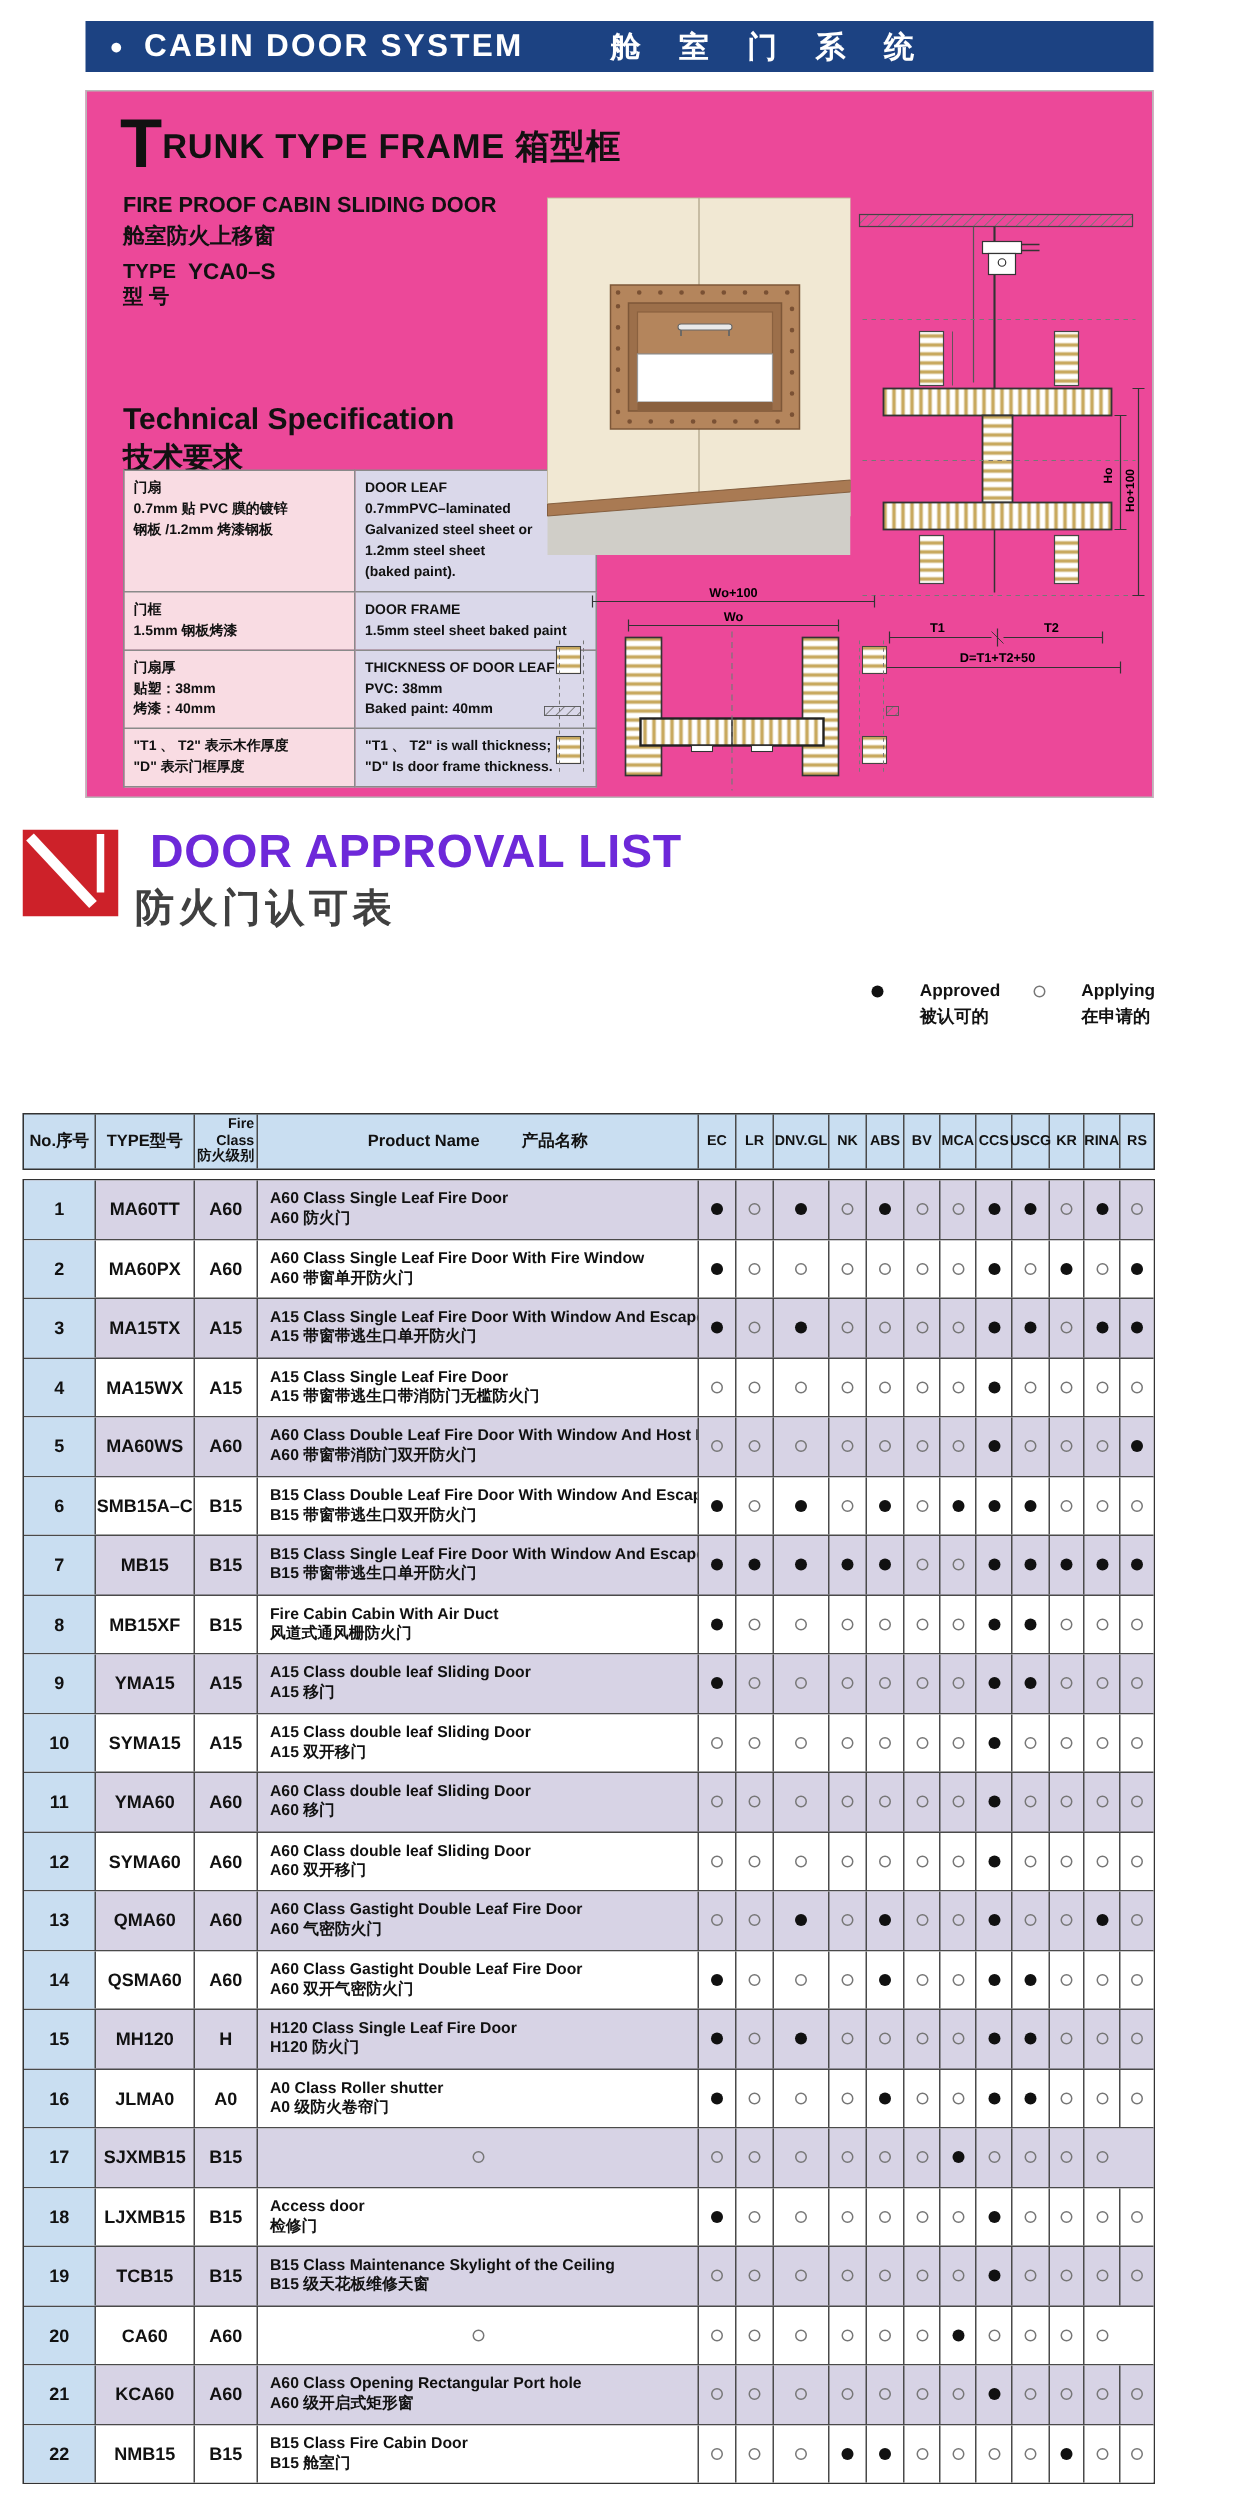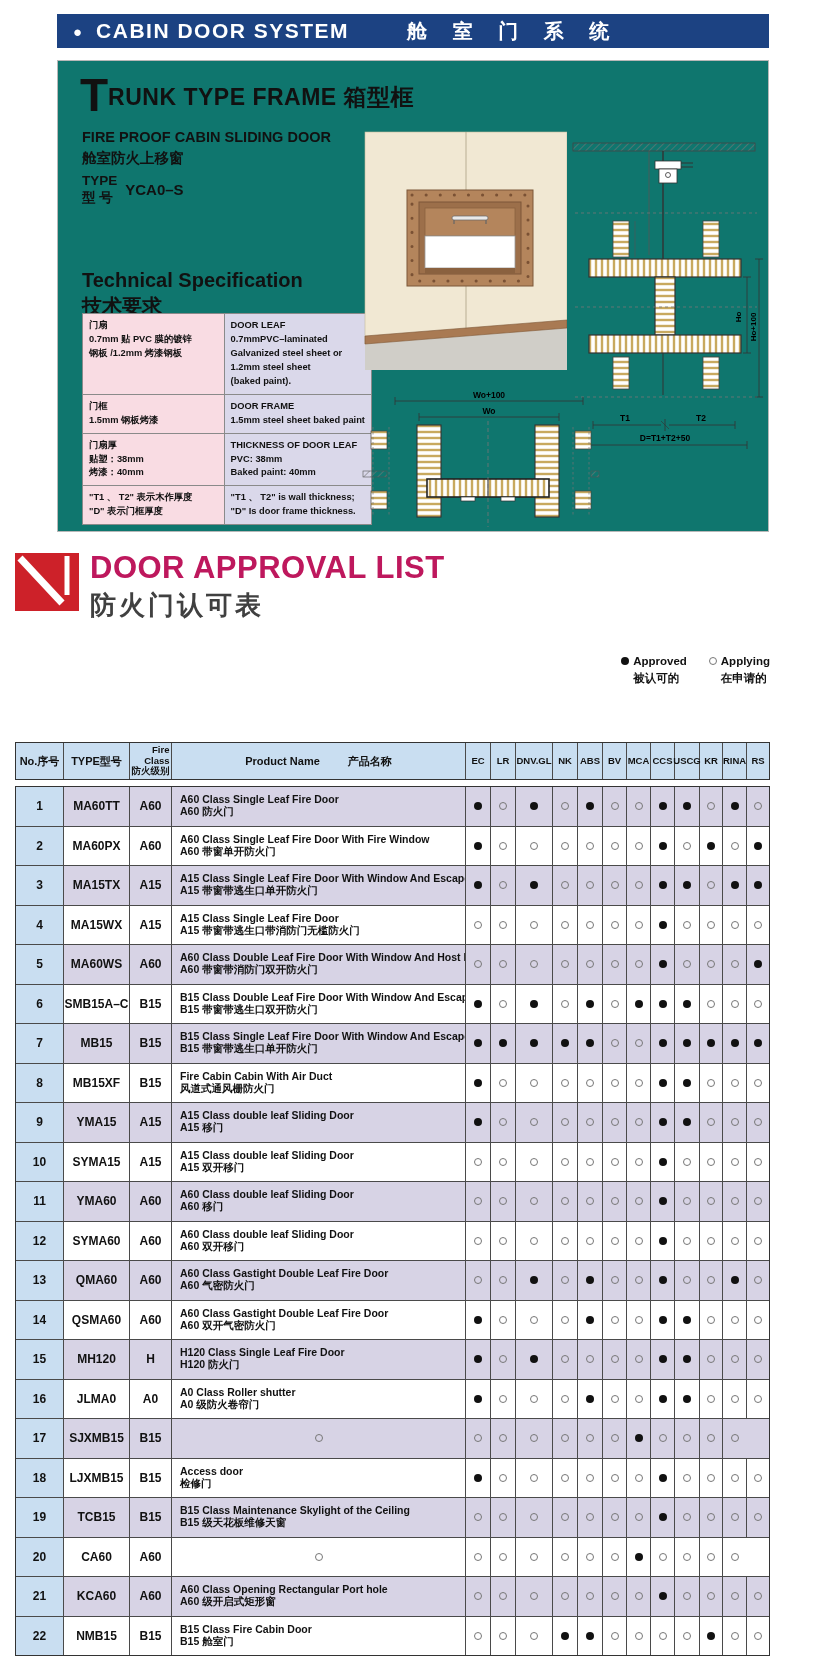--- a/index.html
+++ b/index.html
@@ -8,47 +8,47 @@
 
   
   .banner { position:absolute; left:57px; top:14px; width:712px; height:34px;
     background:#1c4282; color:#fff; display:flex; align-items:center; padding-left:16px; }
   .banner .bullet { font-size:15px; margin-right:14px; }
   .banner .t-en { font-size:21px; font-weight:bold; letter-spacing:1.5px; }
   .banner .t-zh { font-size:20px; font-weight:bold; letter-spacing:10px; margin-left:58px; }
 
   
   .content-box { position:absolute; left:57px; top:60px; width:712px; height:472px;
-    border:1px solid #b8b8b8; background:#0f766e; }
+    border:1px solid #b8b8b8; background:#ec4899; }
   .trunk-title { position:absolute; left:22px; top:14px; }
   .trunk-title .big-t { font-size:46px; font-weight:bold; line-height:0.9; vertical-align:-6px; }
   .trunk-title .rest { font-size:23px; font-weight:bold; letter-spacing:0.5px; }
   .trunk-sub { position:absolute; left:24px; top:66px; font-size:14.5px; font-weight:bold; line-height:1.45; }
-  .type-block { position:absolute; left:24px; top:112px; display:flex; align-items:center; }
+  .type-block { position:absolute; left:24px; top:112px; display:flex; align-items:flex-start; }
   .type-block .lbls { font-size:13.5px; font-weight:bold; line-height:1.25; }
   .type-block .val { font-size:15px; font-weight:bold; margin-left:8px; }
   .spec-title { position:absolute; left:24px; top:206px; font-size:20px; font-weight:bold; line-height:1.3; }
-  .spec-table { position:absolute; left:24px; top:252px; width:290px; border-collapse:collapse; }
+  .spec-table { position:absolute; left:24px; top:252px; width:316px; border-collapse:collapse; }
   .spec-table td { border:1px solid #8a8a8a; font-size:9.3px; line-height:1.5;
     padding:5px 6px; vertical-align:top; white-space:pre-line; font-weight:bold; }
   .spec-table td.zh { background:#f9dce3; width:49%; }
   .spec-table td.en { background:#dad8ea; width:51%;margin-top:20px; }
 
   .illu-wrap  { position:absolute; left:299px; top:70px;  width:210px; height:240px; }
   .vsec-wrap  { position:absolute; left:505px; top:34px;  width:208px; height:372px; }
   .plan-wrap  { position:absolute; left:303px; top:326px; width:240px; height:144px; }
   svg text { font-family:"Liberation Sans","DejaVu Sans",sans-serif; }
 
   
   .appr-logo { position:absolute; left:15px; top:553px; width:64px; height:58px; }
-  .appr-title-en { position:absolute; left:90px; top:550px; font-size:31px; font-weight:bold; color:#be185d; letter-spacing:0.5px; }
+  .appr-title-en { position:absolute; left:100px; top:550px; font-size:31px; font-weight:bold; color:#6d28d9; letter-spacing:0.5px; }
   .appr-title-zh { position:absolute; left:90px; top:588px; font-size:26px; font-weight:bold; color:#404040; letter-spacing:3px; }
 
   .legend { position:absolute; right:60px; top:653px; display:flex; gap:22px; }
-  .legend .item { display:flex; gap:4px; font-size:11.5px; font-weight:bold; line-height:1.5; }
+  .legend .item { display:flex; gap:24px; font-size:11.5px; font-weight:bold; line-height:1.5; }
   .legend .dot { margin-top:4px; }
 
   
   .appr-table { position:absolute; left:15px; top:742px; width:755px;
     --cols: 48px 66px 42px 294px 25px 25px 37px 25px 25px 24px 24px 24px 25px 23px 24px 22px; }
   .thead { display:grid; grid-template-columns:var(--cols); height:38px;
     border:1px solid #333; background:#c9def1; }
   .thead .c { display:flex; align-items:center; justify-content:center; text-align:right;
     font-weight:bold; font-size:11px; border-right:1px solid #4a4a4a; white-space:pre-line; line-height:1.1; }
   .thead .c:last-child { border-right:none; }

